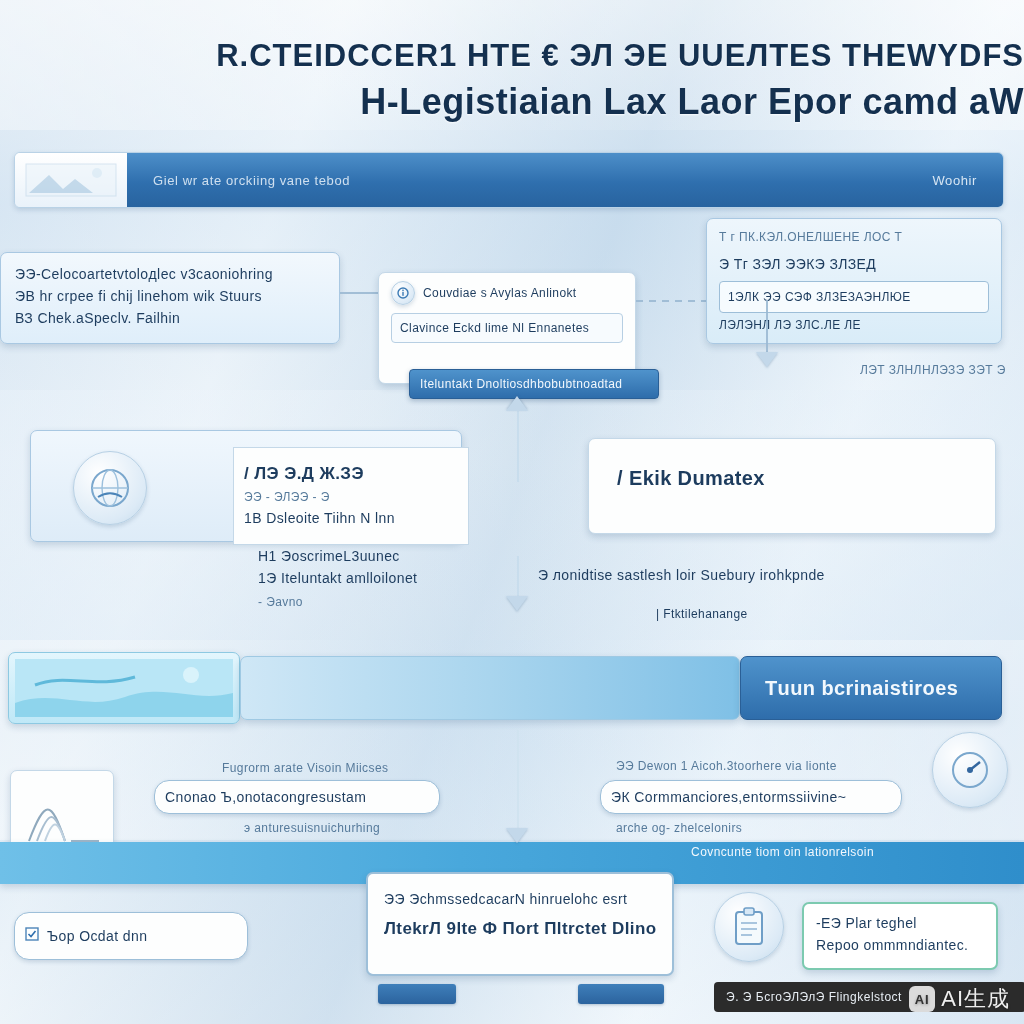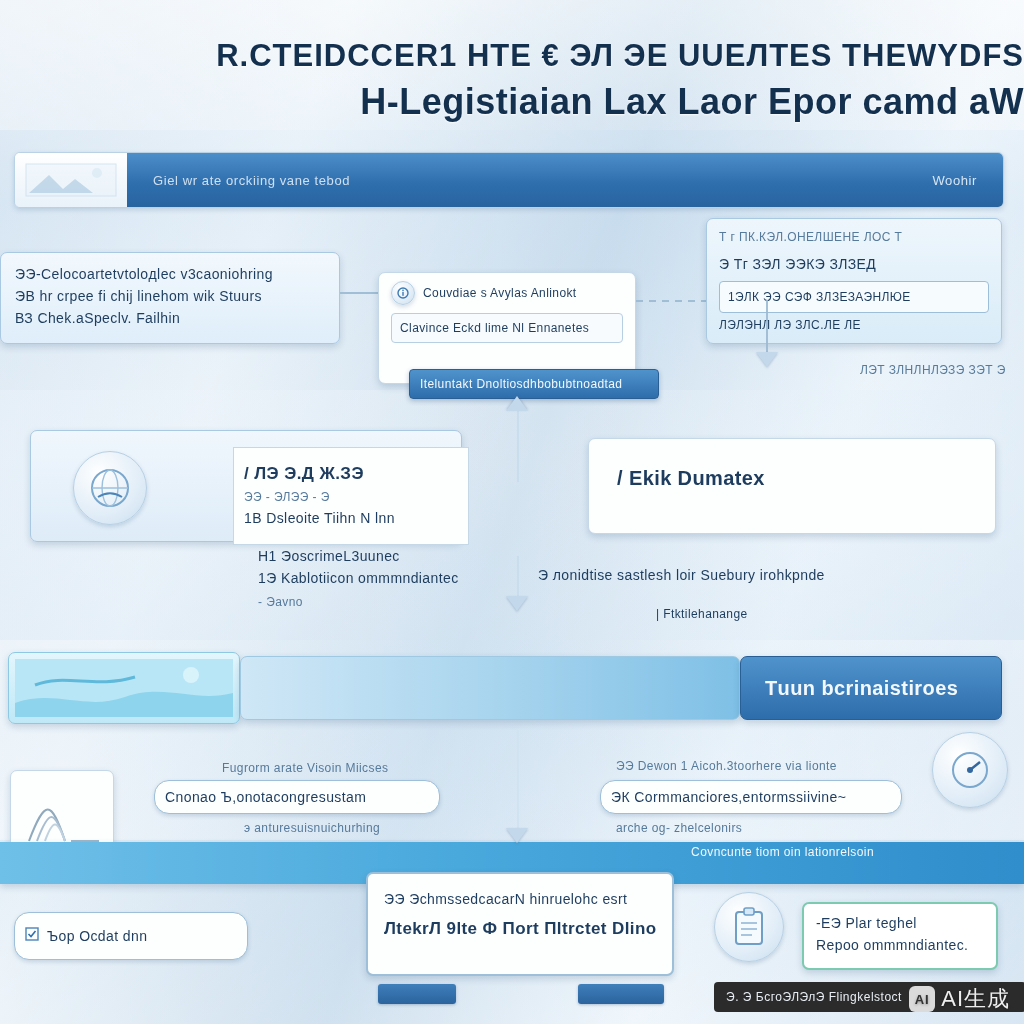--- a/index.html
+++ b/index.html
@@ -308,21 +308,21 @@
       </svg>
     </span>
     <div class="panel-white" style="position:absolute; left:202px; top:16px; width:214px; height:70px; padding:13px 10px;">
       <span class="ln lg">/ ЛЭ Э.Д Ж.ЗЭ</span>
       <span class="ln sm muted">ЭЭ - ЭЛЭЭ - Э</span>
       <span class="ln md">1В Dsleoite Tiihn N lnn</span>
     </div>
   </div>
 
   <span class="ln md" style="position:absolute; left:258px; top:545px; width:280px;">Н1 ЭoscrimeL3uunec</span>
-  <span class="ln md" style="position:absolute; left:258px; top:567px; width:280px;">1Э Kablotiicon ommmndiantec</span>
+  <span class="ln md" style="position:absolute; left:258px; top:567px; width:280px;">1Э Iteluntakt amlloilonet</span>
   <span class="ln sm muted" style="position:absolute; left:258px; top:592px;">- Эavno</span>
 
   <div class="panel panel-white" style="left:588px; top:438px; width:408px; height:96px; padding:24px 28px;">
     <span class="ln xl">/ Ekik Dumatex</span>
   </div>
   <span class="ln md" style="position:absolute; left:538px; top:564px; width:420px;">Э  лonidtise sastlesh loir Suebury irohkpnde</span>
   <span class="ln sm" style="position:absolute; left:656px; top:604px;">| Ftktilehanange</span>
 
   <div class="conn v" style="left:517px; top:556px; height:46px; background:#c7dcec;"></div>
   <div class="arrow-down" style="left:506px; top:596px;"></div>

